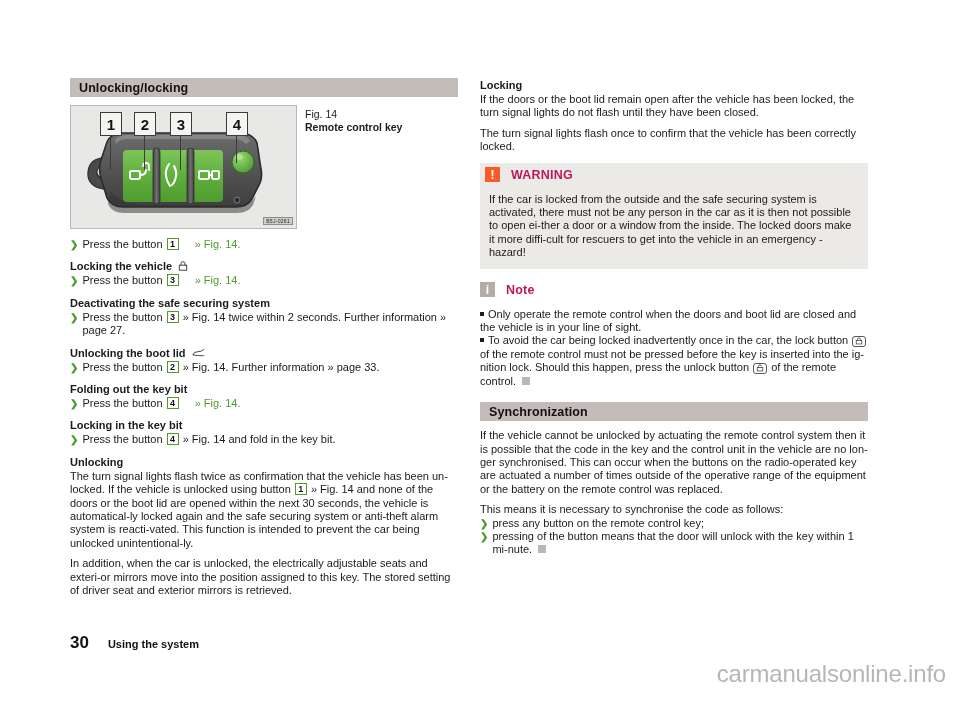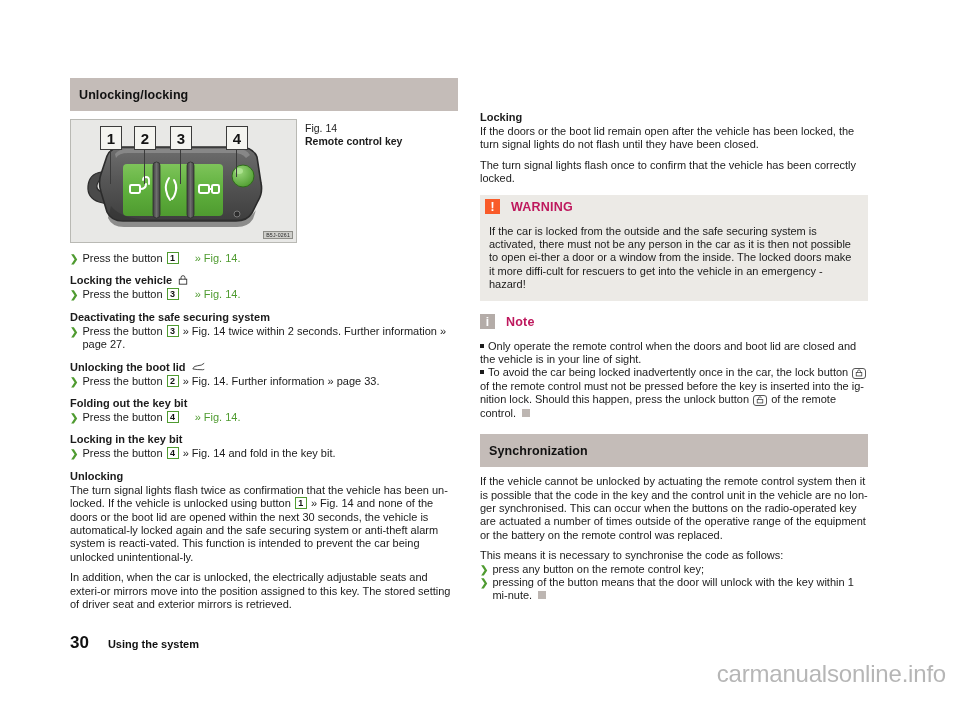--- a/index.html
+++ b/index.html
@@ -9,26 +9,26 @@
     font-family:"Liberation Sans", sans-serif;
     color:#1b1b1b;
     position:relative;
     overflow:hidden;
   }
   .page{position:absolute;left:0;top:0;width:960px;height:701px;}
 
   
   .col{position:absolute;top:78px;width:388px;}
   .col-left{left:70px;}
-  .col-right{left:480px;margin-top:32px;}
+  .col-right{left:480px;}
 
   
   .sec-bar{
     background:#c4bcb8;
-    height:33px;
+    height:19px;
     display:flex;align-items:center;
     padding:0 0 0 9px;
     margin-bottom:8px;
   }
   .sec-bar span{
     font-size:12.5px;font-weight:bold;color:#111;
     letter-spacing:.1px;
   }
 
   

